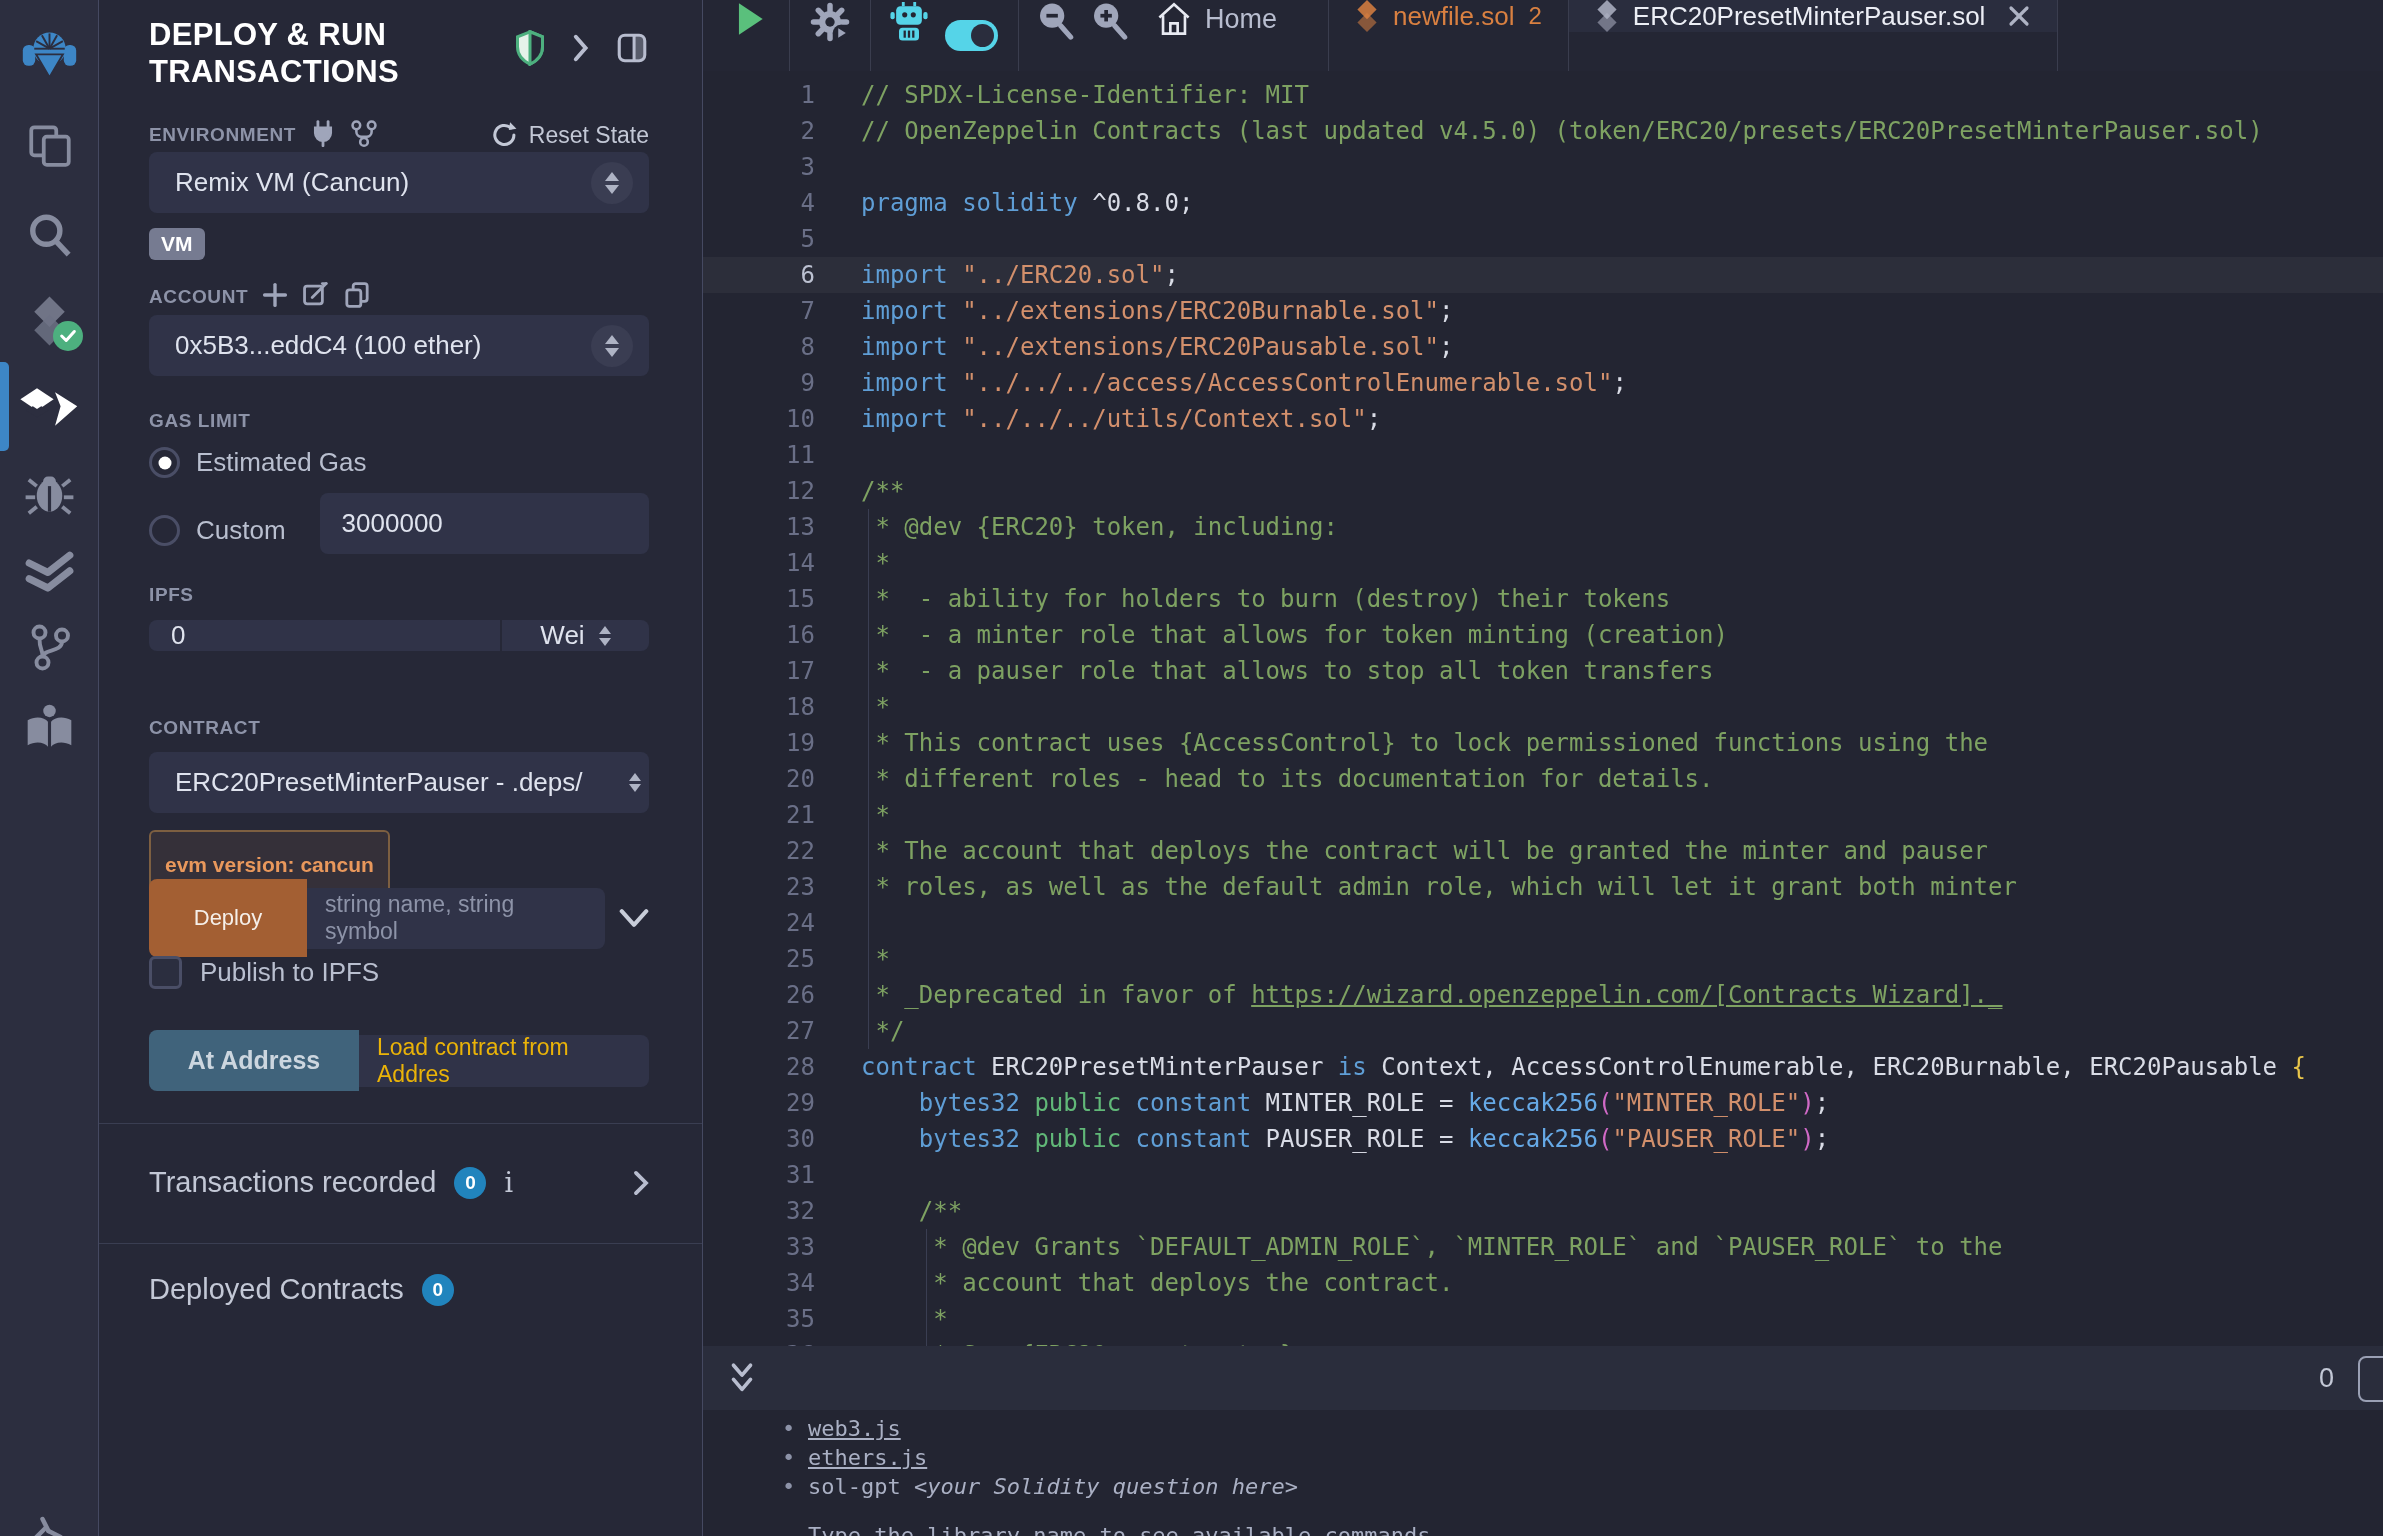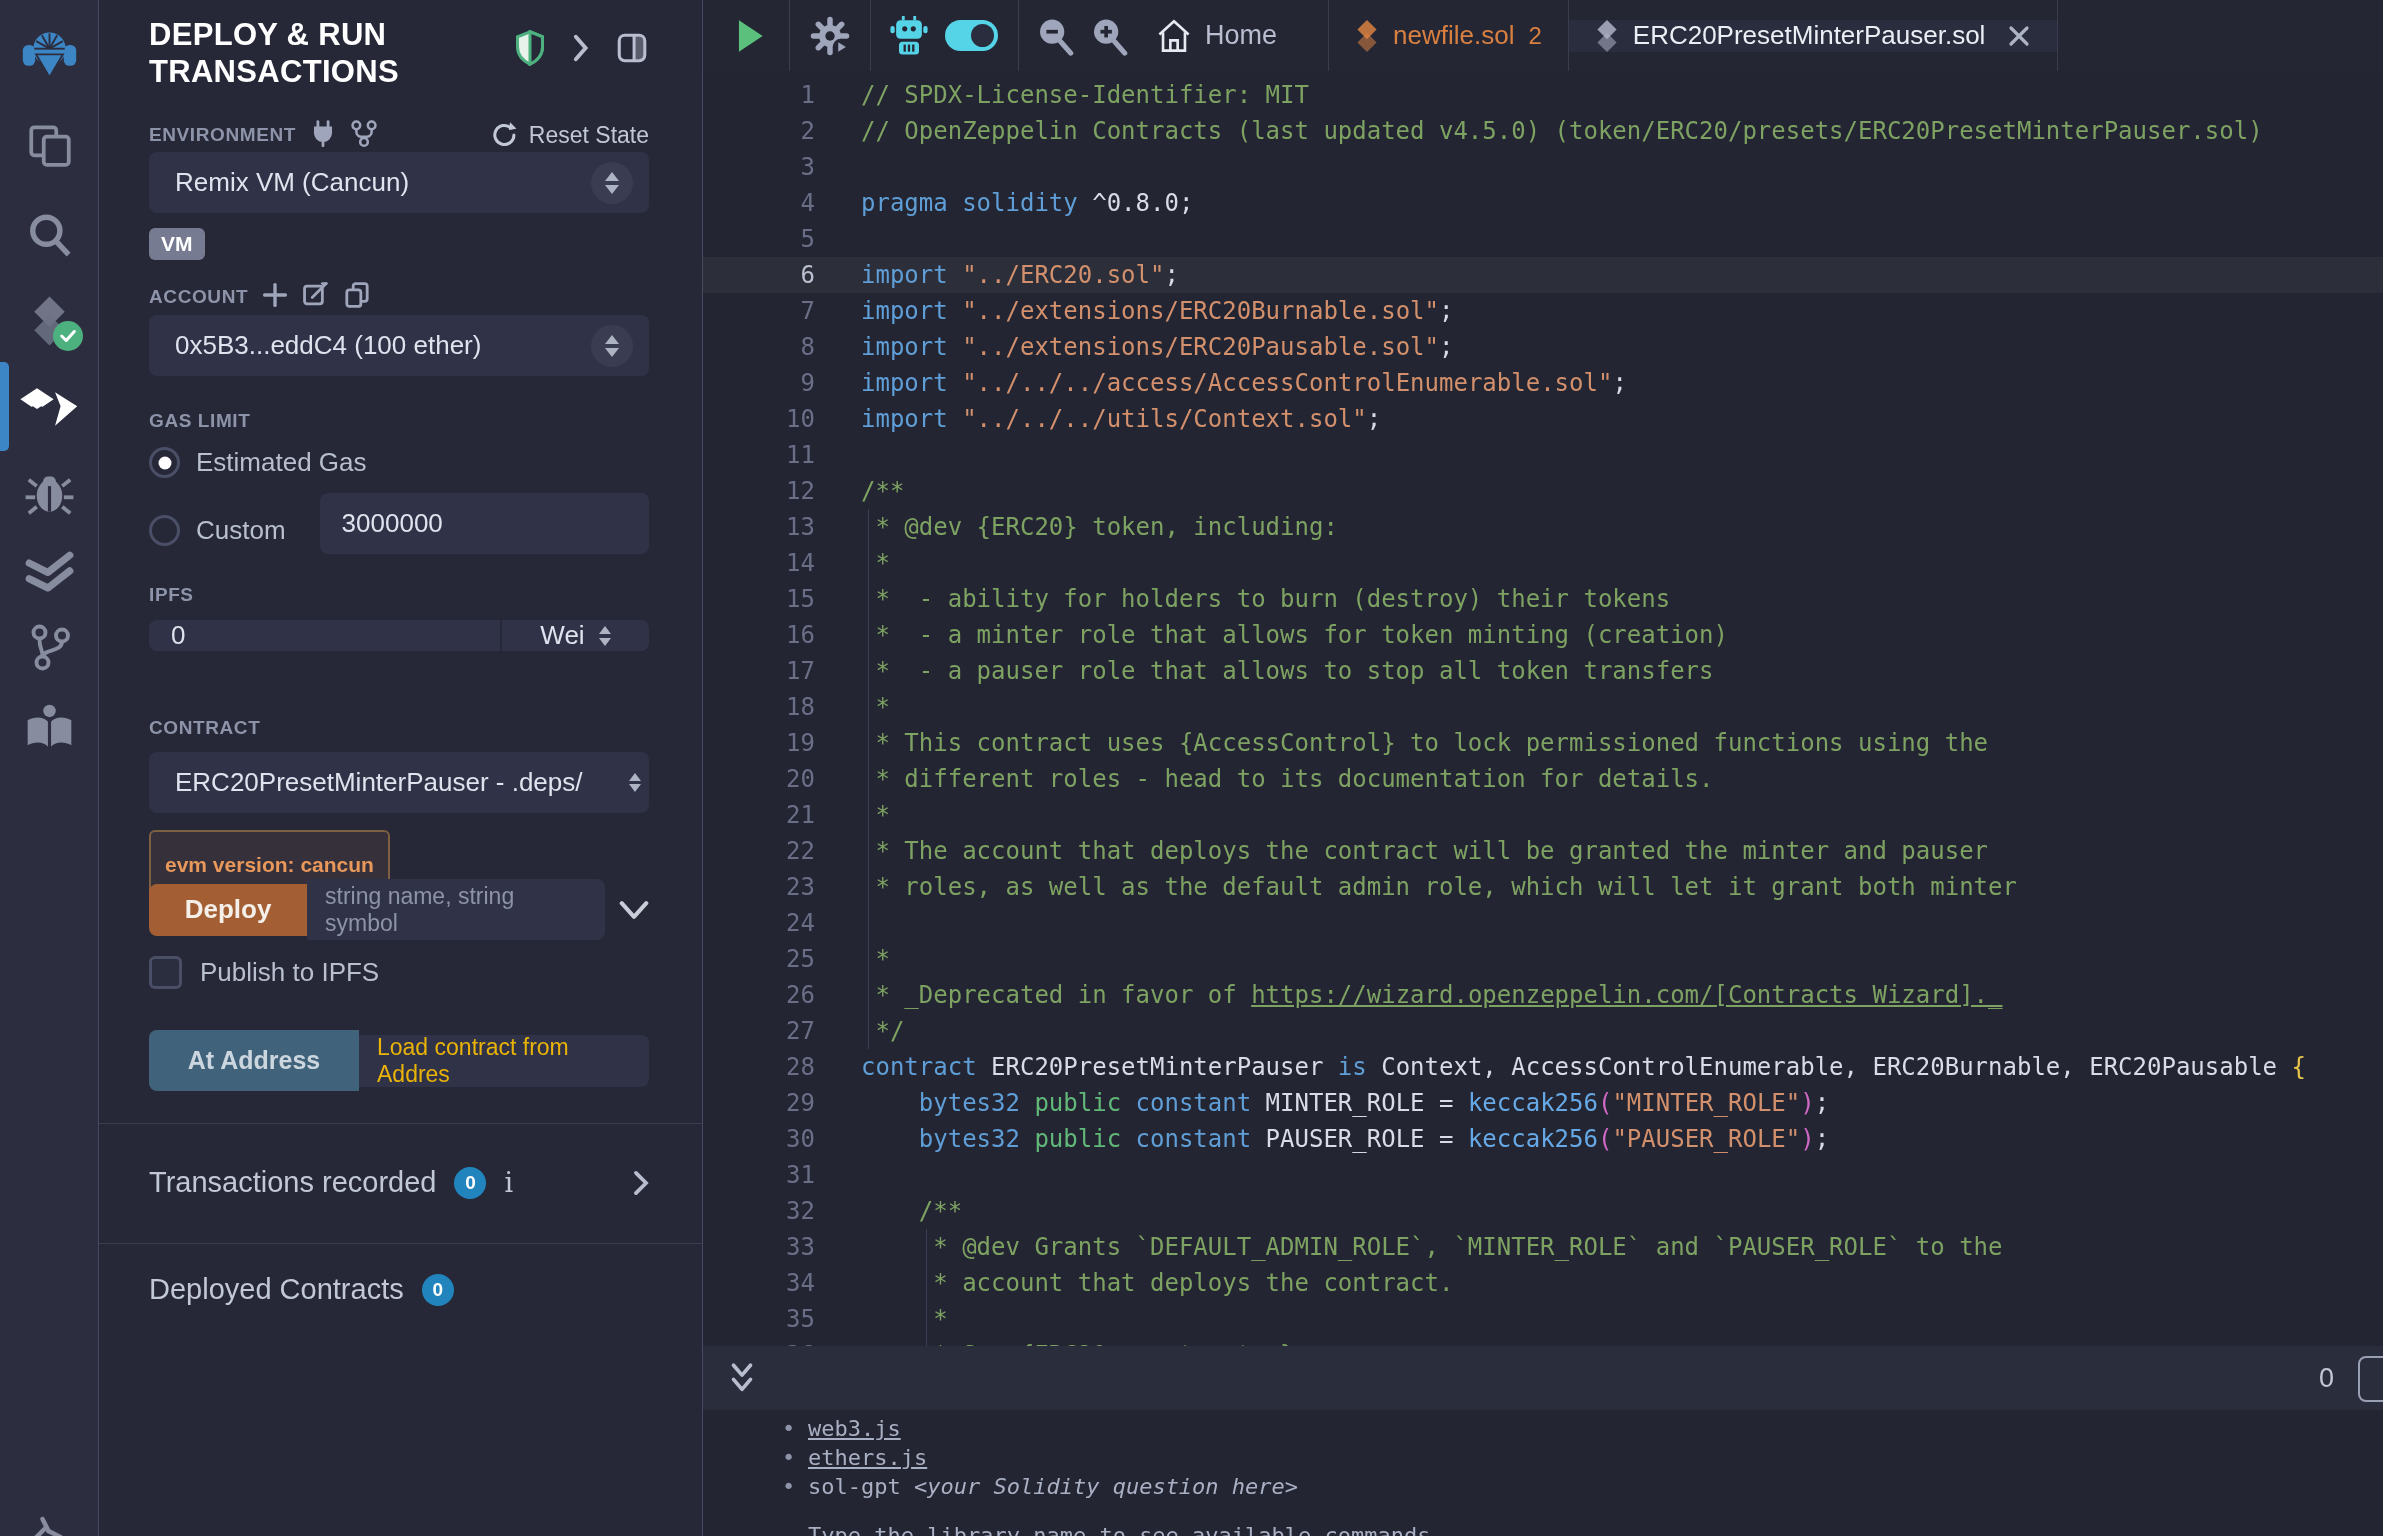--- a/index.html
+++ b/index.html
@@ -55,22 +55,22 @@
   .input{background:var(--c-field-bg);border-radius:8px;height:61px;display:flex;align-items:center;
     padding:0 22px;font-size:26px;color:var(--c-text)}
   .value-row{display:flex}
   .value-main{flex:1;background:var(--c-field-bg);border-radius:8px 0 0 8px;display:flex;
     align-items:center;padding:0 22px;font-size:26px;color:var(--c-text);border-right:2px solid #262837}
   .value-unit{flex:0 0 147px;background:var(--c-field-bg);border-radius:0 8px 8px 0;display:flex;
     align-items:center;justify-content:center;gap:14px;font-size:26px;color:var(--c-text);cursor:pointer}
   .evm-badge{display:inline-block;font-size:21px;font-weight:bold;color:var(--c-evm-orange,#e9985c);
     border:2px solid #7d5f41;background:rgba(233,152,92,.08);border-radius:6px;padding:21px 14px}
   .deploy-row{display:flex;align-items:center}
-  .deploy-btn{flex:0 0 158px;height:52px;background:var(--c-deploy-orange,#a35f33);border:none;
-    border-radius:8px 0 0 8px;color:#f5efe9;font-size:26px;font-weight:bold;cursor:pointer;
+  .deploy-btn{flex:0 0 158px;height:78px;background:var(--c-deploy-orange,#a35f33);border:none;
+    border-radius:8px 0 0 8px;color:#f5efe9;font-size:22px;font-weight:normal;cursor:pointer;
     font-family:"Liberation Sans",sans-serif}
   .deploy-input{flex:1;height:61px;background:var(--c-field-bg);border-radius:0 8px 8px 0;
     display:flex;align-items:center;padding:0 18px;font-size:23px;color:var(--c-label)}
   .deploy-caret{margin-left:14px;cursor:pointer;display:flex}
   .chk-row{display:flex;align-items:center;gap:18px}
   .checkbox{width:33px;height:33px;border:3px solid #4a4e66;border-radius:6px;background:#2b2e3f;cursor:pointer}
   .chk-lbl{font-size:26px;color:var(--c-muted)}
   .ataddr-row{display:flex;align-items:center}
   .ataddr-btn{flex:0 0 210px;height:61px;background:var(--c-ataddr-teal,#40637b);border:none;
     border-radius:8px 0 0 8px;color:#ccd6df;font-size:25px;font-weight:bold;cursor:pointer;
@@ -80,21 +80,21 @@
   .pdivider{position:absolute;left:0;right:0;height:1px;background:var(--c-divider)}
   .list-row{display:flex;align-items:center;gap:18px}
   .list-title{font-size:29px;color:#c3c8d6}
   .count-badge{width:32px;height:32px;border-radius:50%;background:var(--c-badge-blue,#2184bd);
     color:#fff;font-size:19px;font-weight:bold;display:flex;align-items:center;justify-content:center}
   .info-i{font-family:"DejaVu Serif",serif;font-size:27px;color:#c3c8d6;font-style:normal}
   .row-caret{margin-left:auto;display:flex;cursor:pointer}
 
   
   .main{position:relative;flex:1;display:flex;flex-direction:column;background:var(--c-editor-bg)}
-  .topbar{height:71px;flex:0 0 71px;background:var(--c-topbar-bg);display:flex;align-items:center}
+  .topbar{height:71px;flex:0 0 71px;background:var(--c-topbar-bg);display:flex;align-items:flex-start}
   .tb-ico{display:flex;align-items:center;justify-content:center;cursor:pointer}
   .tb-sep{width:1px;background:#3a3d4e;height:71px}
   .toggle{width:53px;height:31px;border-radius:16px;background:var(--c-robot-cyan,#55d4e8);
     position:relative;cursor:pointer;align-self:center}
   .toggle .knob{position:absolute;right:4px;top:4px;width:23px;height:23px;border-radius:50%;background:#2a2d3d}
   .home-lbl{font-size:27px;color:#b8bdcf;margin-left:12px}
   .tab{display:flex;align-items:center;gap:14px;padding:0 26px;cursor:pointer;white-space:nowrap}
   .tab .tname{font-size:26px}
   .tab.modified .tname,.tab.modified .tbadge{color:var(--c-tab-orange,#d98041)}
   .tab.active{background:var(--c-tab-active-bg)}

